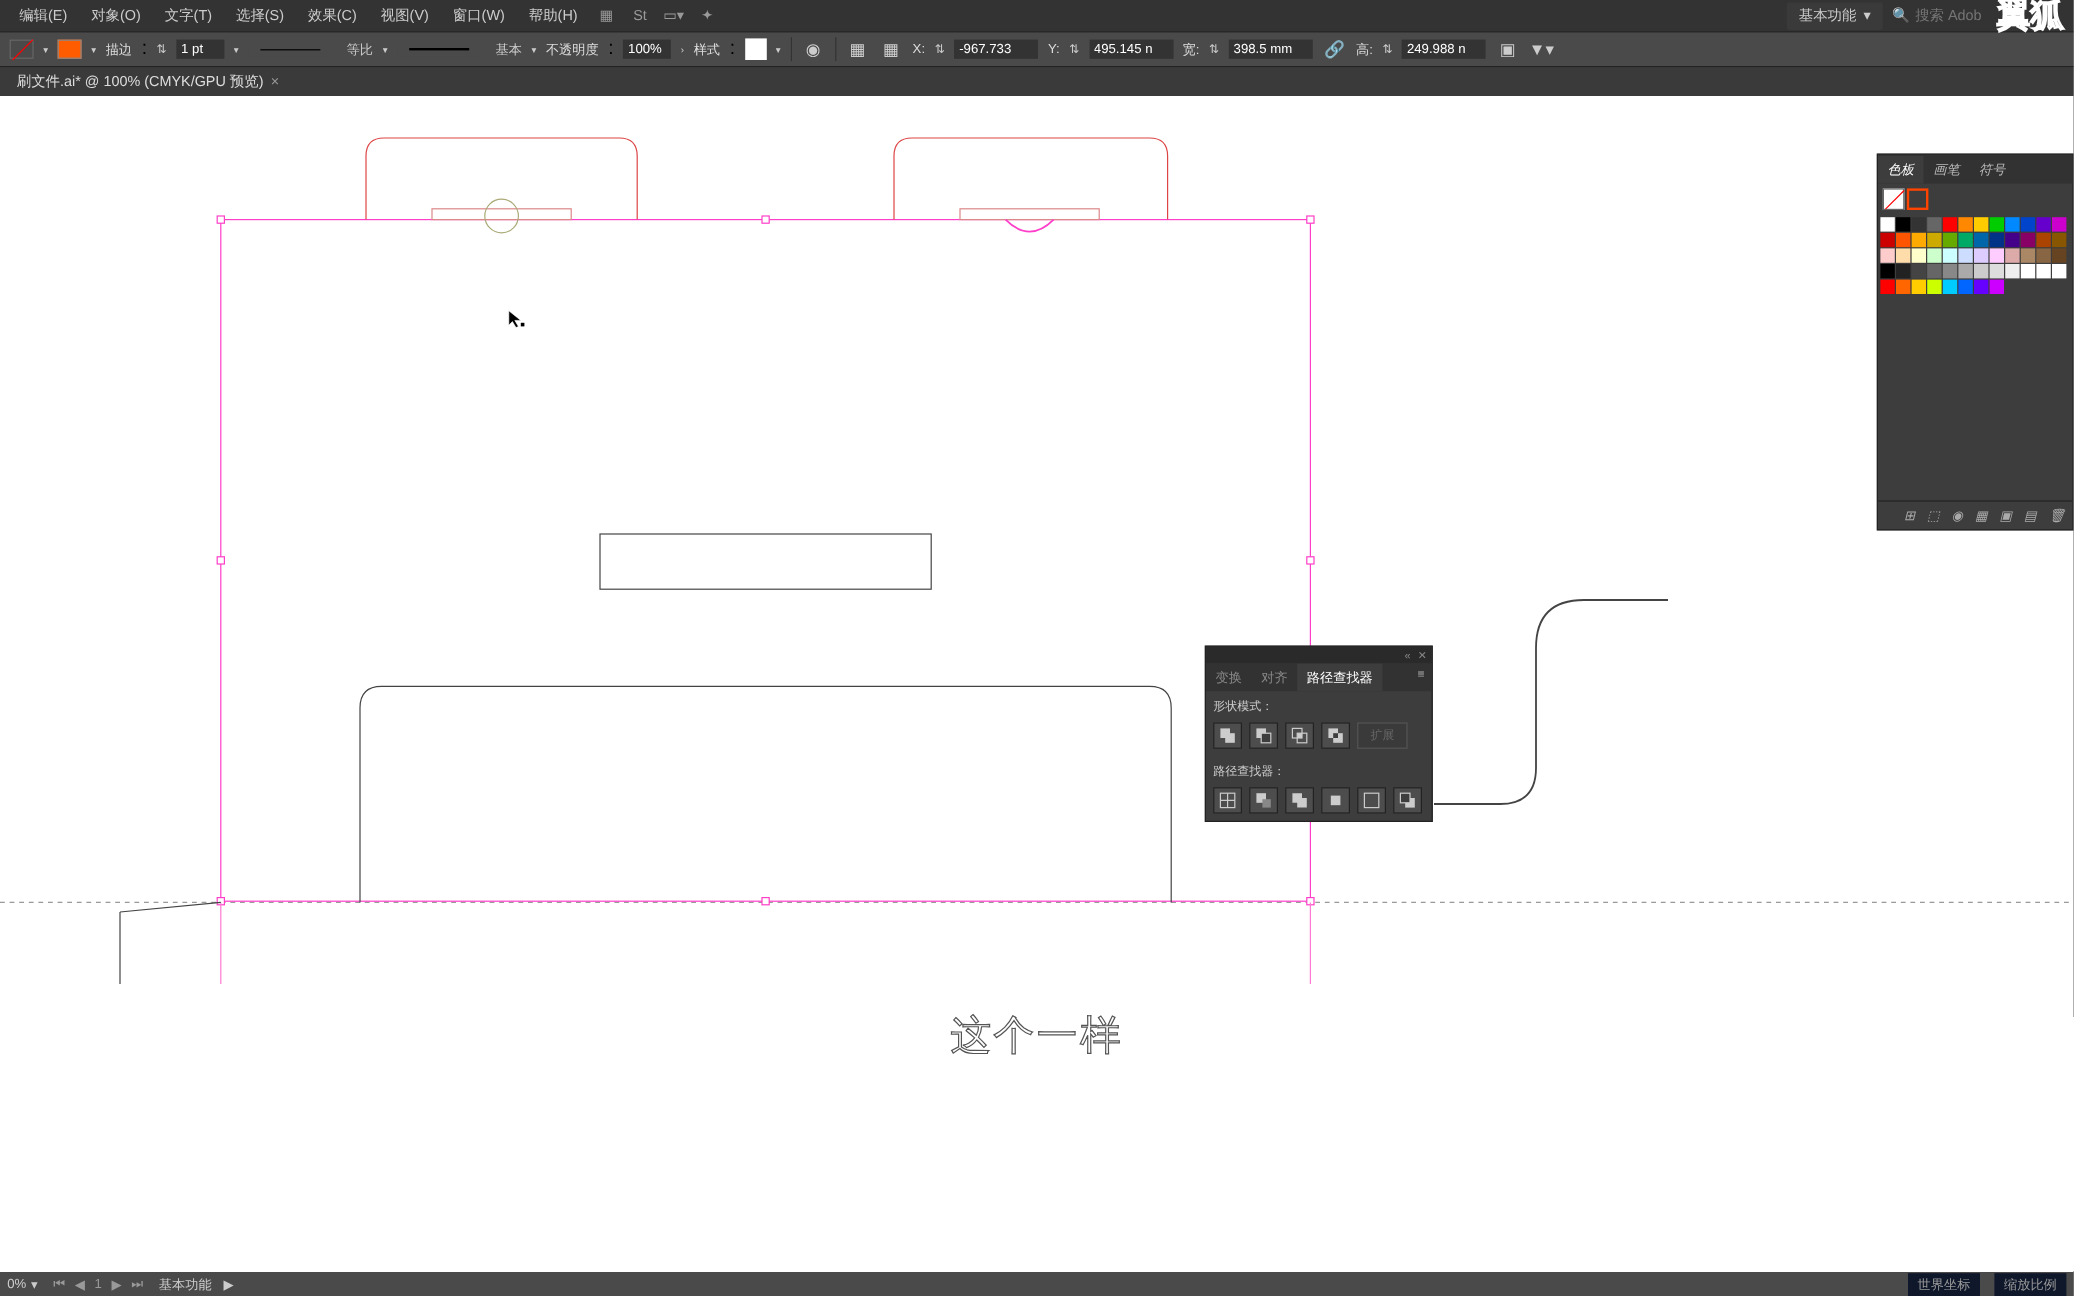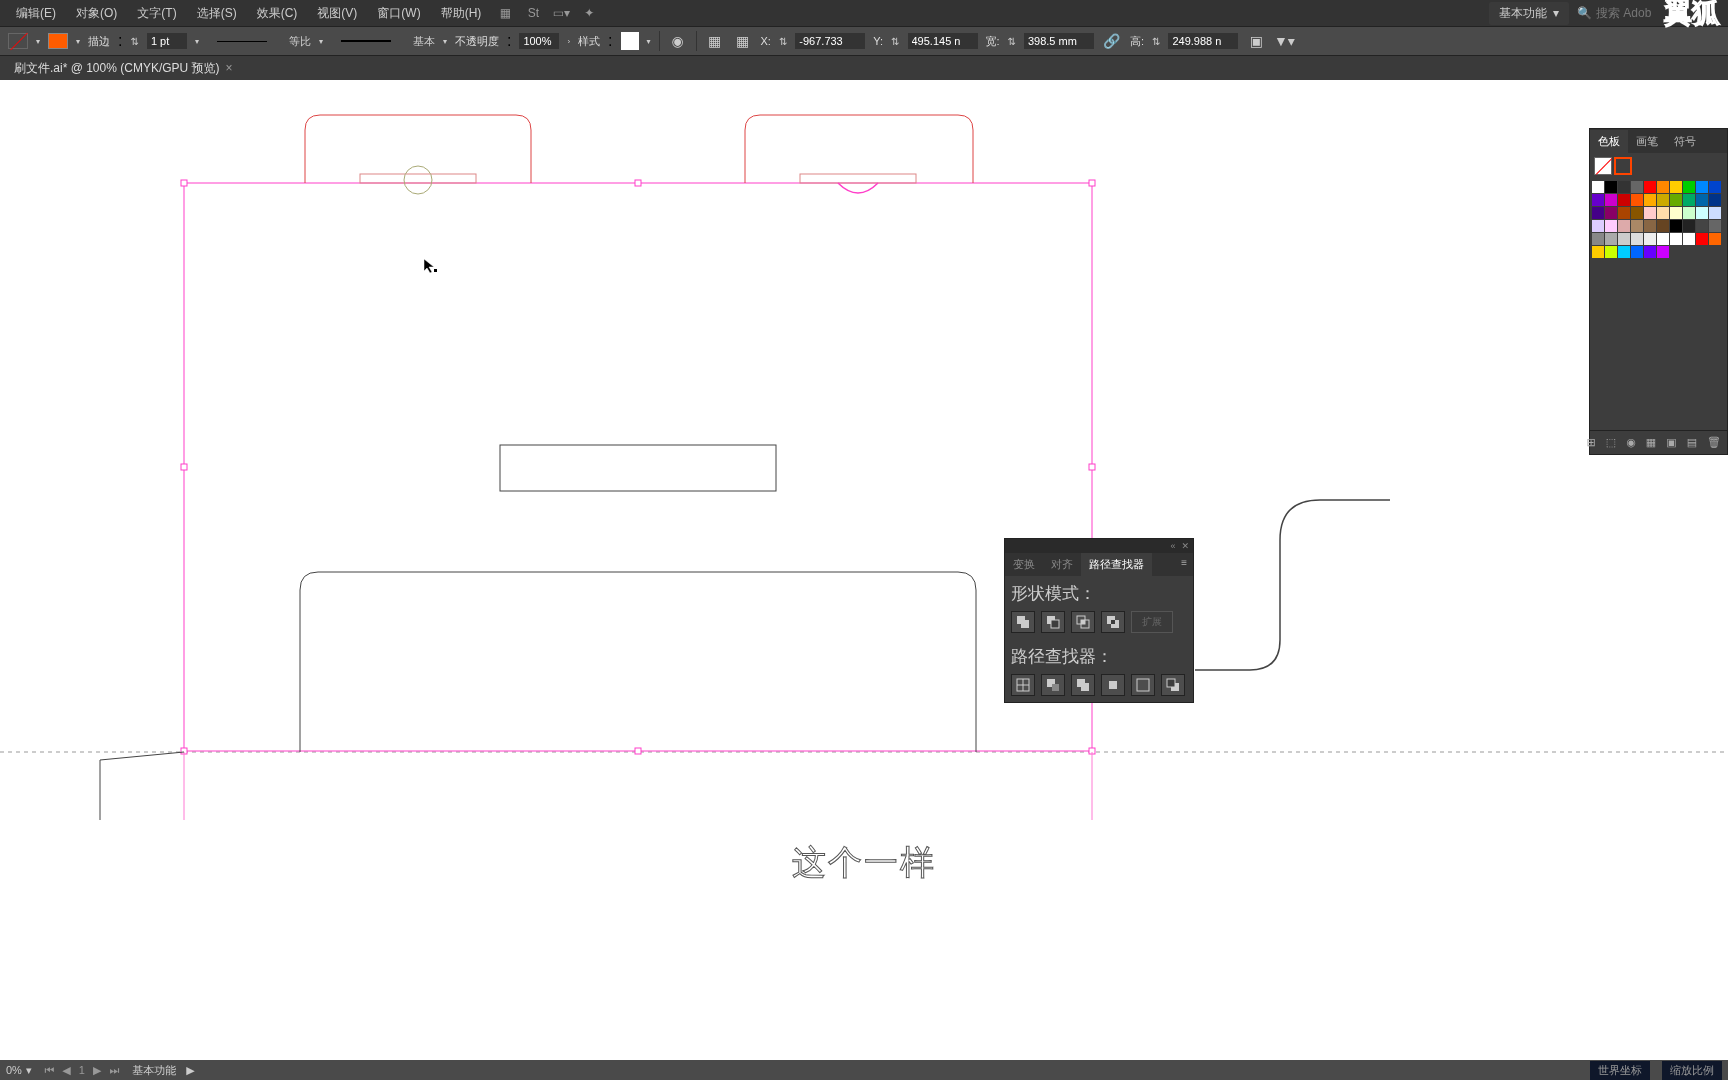--- a/index.html
+++ b/index.html
@@ -38,21 +38,21 @@
 
 .canvas-area { position: absolute; top: 80px; left: 0; right: 0; bottom: 20px; background: #fff; overflow: hidden; }
 .canvas-area svg.artwork { position: absolute; top: 0; left: 0; }
 
 
 .shortcut-overlay { position: absolute; left: 4px; top: 630px; background: #faf4cc; padding: 8px 12px; }
 .shortcut-overlay .lbl { font-size: 26px; letter-spacing: 12px; color: #000; margin-left: 70px; }
 .shortcut-overlay .keys { font-size: 44px; color: #000; font-weight: 400; }
 
 
-.swatches-panel { position: absolute; right: 0; top: 128px; width: 139px; background: #3d3d3d; border: 1px solid #222; }
+.swatches-panel { position: absolute; right: 0; top: 128px; width: 164px; background: #3d3d3d; border: 1px solid #222; font-style: italic; }
 .swatches-panel .tabs { display: flex; background: #323232; height: 24px; align-items: flex-end; }
 .swatches-panel .tab-p { color: #bbb; font-size: 11px; padding: 4px 8px; }
 .swatches-panel .tab-p.active { background: #3d3d3d; color: #fff; }
 .swatches-panel .pickers { display: flex; gap: 2px; padding: 4px; align-items: center; }
 .swatches-panel .picker { width: 18px; height: 18px; border: 1px solid #666; position: relative; }
 .swatches-panel .picker.none { background: #fff; }
 .swatches-panel .picker.none::after { content: ''; position: absolute; width: 22px; height: 1px; background: red; top: 50%; left: -2px; transform: rotate(-45deg); }
 .swatches-panel .picker.outline { background: #3d3d3d; border: 2px solid #f40; }
 .swatches-grid { display: flex; flex-wrap: wrap; padding: 2px; gap: 1px; }
 .swatch-item { width: 12px; height: 12px; }
@@ -62,21 +62,21 @@
 
 
 .pathfinder-panel { position: absolute; left: 1004px; top: 538px; width: 190px; background: #3d3d3d; border: 1px solid #222; }
 .pathfinder-panel .titlebar { height: 14px; background: #2a2a2a; display: flex; justify-content: flex-end; align-items: center; padding: 0 4px; gap: 6px; }
 .pathfinder-panel .titlebar .tb-icon { color: #888; font-size: 9px; }
 .pathfinder-panel .tabs { display: flex; background: #323232; }
 .pathfinder-panel .tab-p { color: #888; font-size: 11px; padding: 4px 8px; }
 .pathfinder-panel .tab-p.active { background: #3d3d3d; color: #fff; }
 .pathfinder-panel .menu-icon { margin-left: auto; padding: 4px 6px; color: #aaa; font-size: 10px; }
 .pathfinder-panel .section { padding: 6px; }
-.pathfinder-panel .sec-label { color: #ccc; font-size: 17px; margin-bottom: 6px; }
+.pathfinder-panel .sec-label { color: #ccc; font-size: 10px; margin-bottom: 6px; }
 .pathfinder-panel .btn-row { display: flex; gap: 6px; align-items: center; }
 .pathfinder-panel .pf-btn { width: 24px; height: 22px; background: #4d4d4d; border: 1px solid #222; display: flex; align-items: center; justify-content: center; }
 .pathfinder-panel .pf-btn svg { width: 16px; height: 16px; }
 .pathfinder-panel .expand-btn { color: #666; font-size: 10px; padding: 3px 10px; border: 1px solid #555; background: #3a3a3a; }
 
 
 .statusbar { position: absolute; bottom: 0; left: 0; right: 0; height: 20px; background: #4a4a4a; display: flex; align-items: center; padding: 0 6px; gap: 10px; font-size: 11px; color: #ccc; }
 .statusbar .zoom { display: flex; align-items: center; gap: 4px; }
 .statusbar .nav { display: flex; gap: 2px; }
 .statusbar .nav span { padding: 0 3px; color: #999; }

